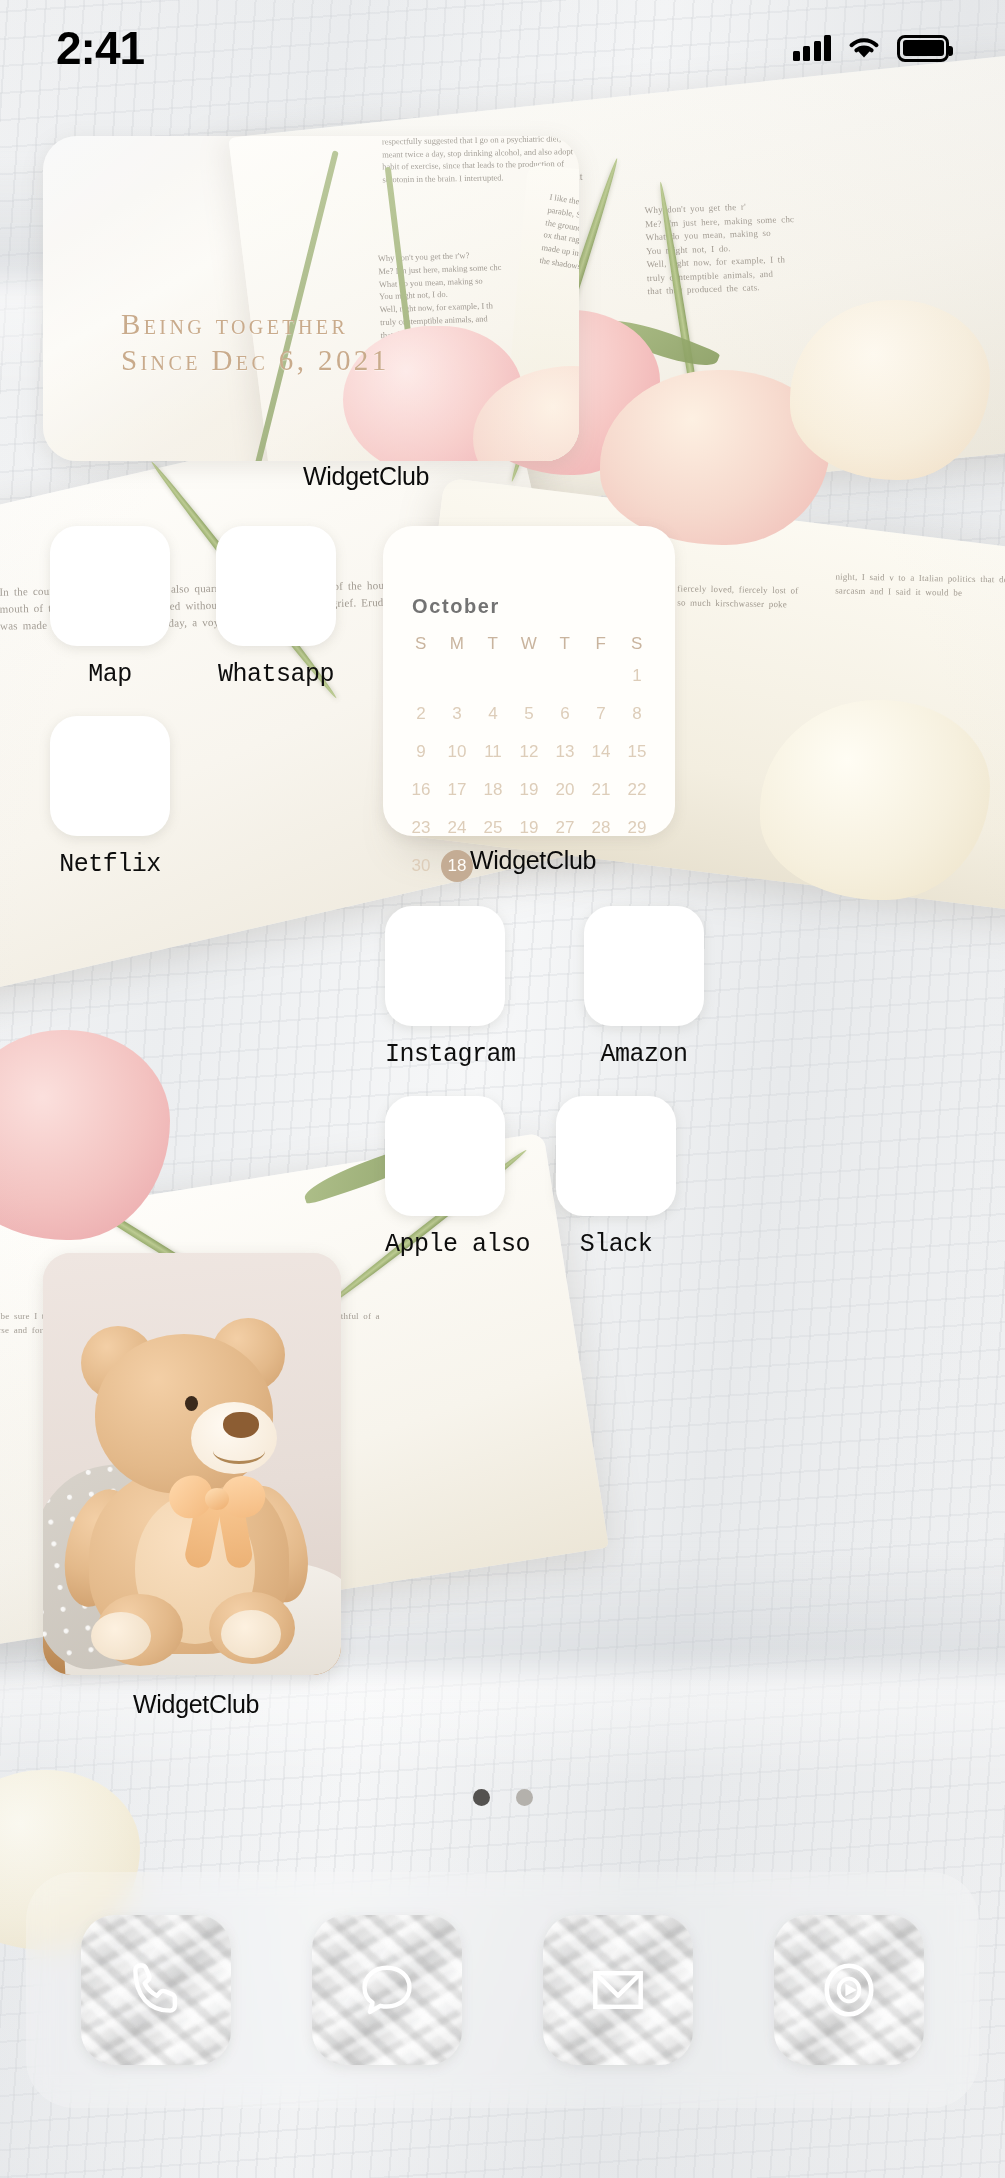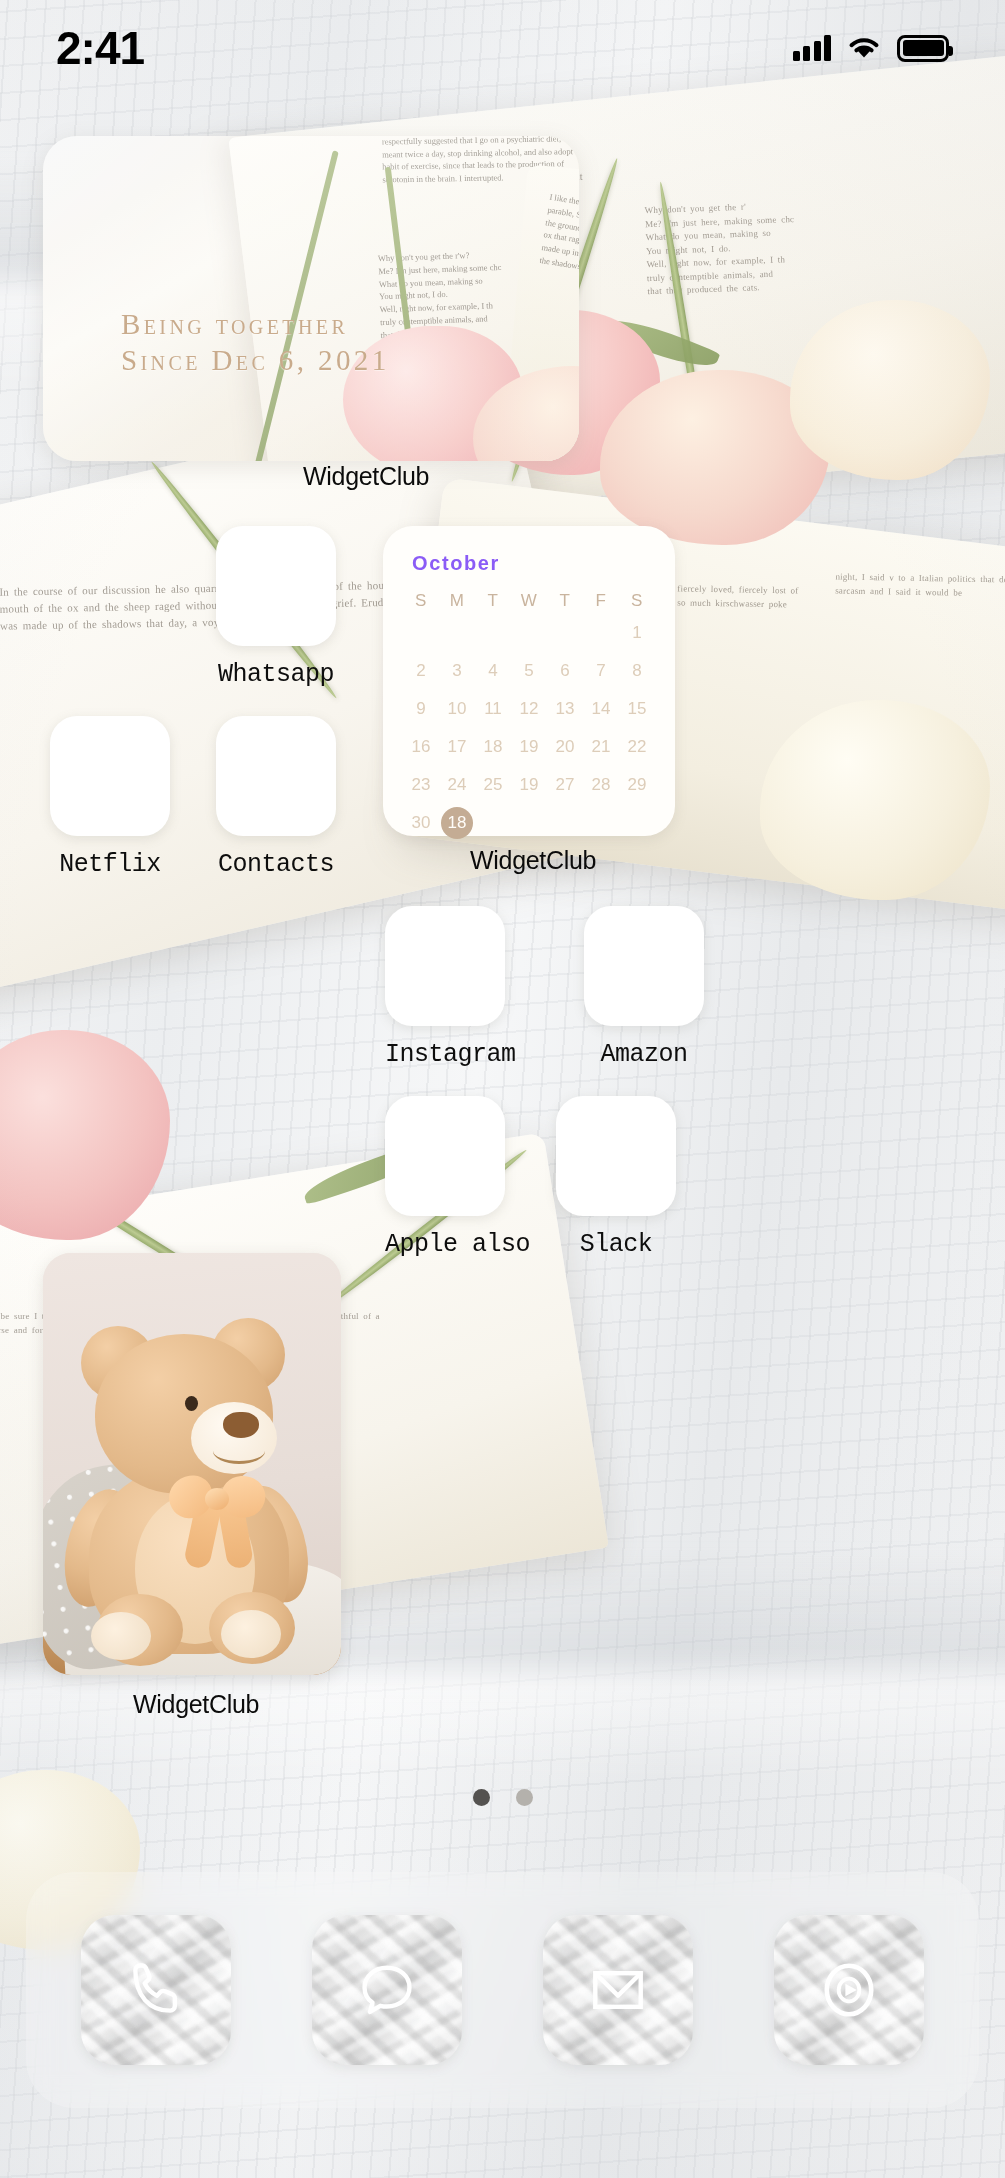--- a/index.html
+++ b/index.html
@@ -134,21 +134,21 @@
   }
 
   
   #cal-widget {
     position:absolute; left:383px; top:526px; width:292px; height:310px;
     background:#fffefb; border-radius:30px; padding:26px 20px 16px 20px;
     box-shadow:0 3px 14px rgba(120,116,108,.14);
   }
   #cal-month {
     font-family:"Liberation Sans", sans-serif; font-weight:700;
-    font-size:20px; letter-spacing:1.6px; color:#8b5cf6; margin-left:9px;
+    font-size:20px; letter-spacing:1.6px; color:#737373; margin-left:9px;margin-top:43px;
   }
   #cal-grid {
     margin-top:16px; display:grid; grid-template-columns:repeat(7,1fr);
     row-gap:6px; justify-items:center;
   }
   .cal-dow {
     font-family:"Liberation Sans", sans-serif; font-size:17px;
     color:#c9b49e; letter-spacing:.5px;
   }
   .cal-day {
@@ -351,32 +351,32 @@
     </div>
     <div class="aw-overlay"></div>
     <div class="aw-content">
       <div id="aw-line1">Being together</div>
       <div id="aw-line2">Since Dec 6, 2021</div>
 
     </div>
   </div>
   <div class="widget-caption" style="left:303px;top:462px">WidgetClub</div>
 
+  <div class="app" style="left:50px;top:526px">
+    <div class="app-icon"></div>
+    <div class="app-label">Map</div>
+  </div>
   <div class="app" style="left:216px;top:526px">
     <div class="app-icon"></div>
     <div class="app-label">Whatsapp</div>
   </div>
 
   <div class="app" style="left:50px;top:716px">
     <div class="app-icon"></div>
     <div class="app-label">Netflix</div>
-  </div>
-  <div class="app" style="left:216px;top:716px">
-    <div class="app-icon"></div>
-    <div class="app-label">Contacts</div>
   </div>
 
   <div id="cal-widget">
     <div id="cal-month">October</div>
     <div id="cal-grid">
         <div class="cal-dow">S</div>
         <div class="cal-dow">M</div>
         <div class="cal-dow">T</div>
         <div class="cal-dow">W</div>
         <div class="cal-dow">T</div>

